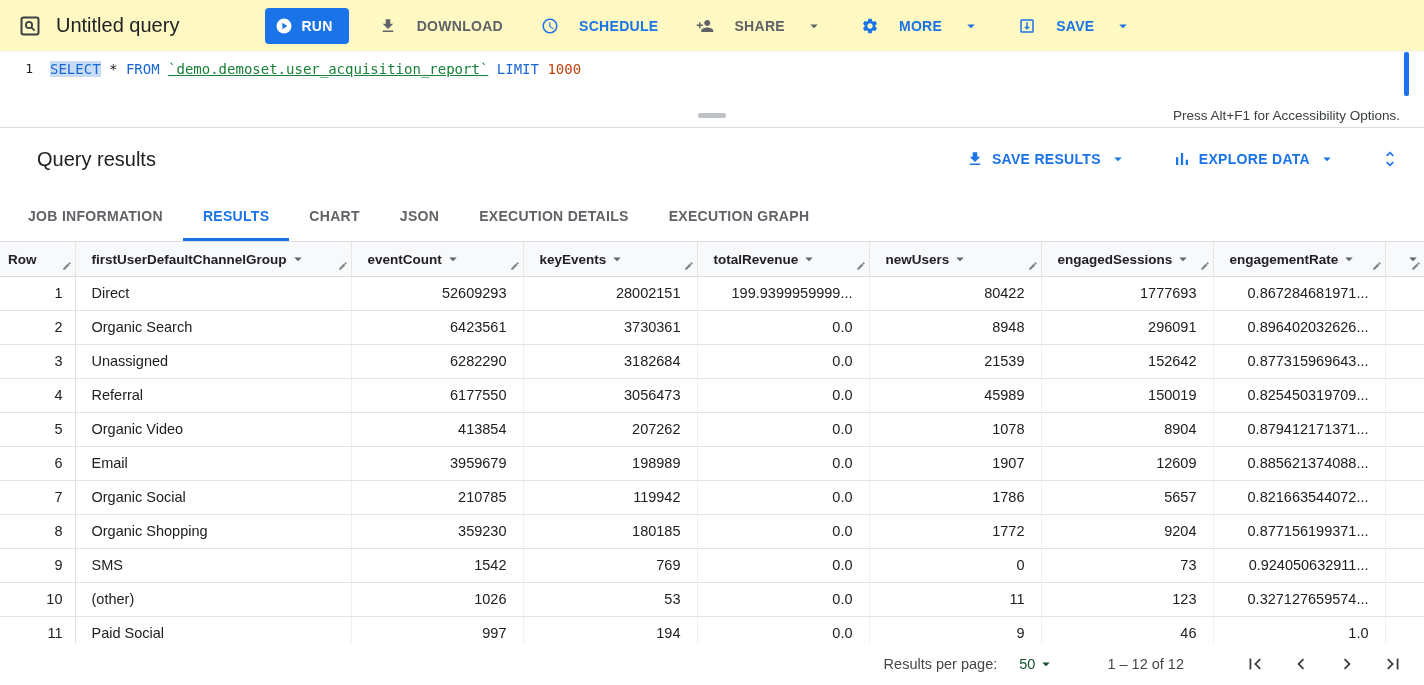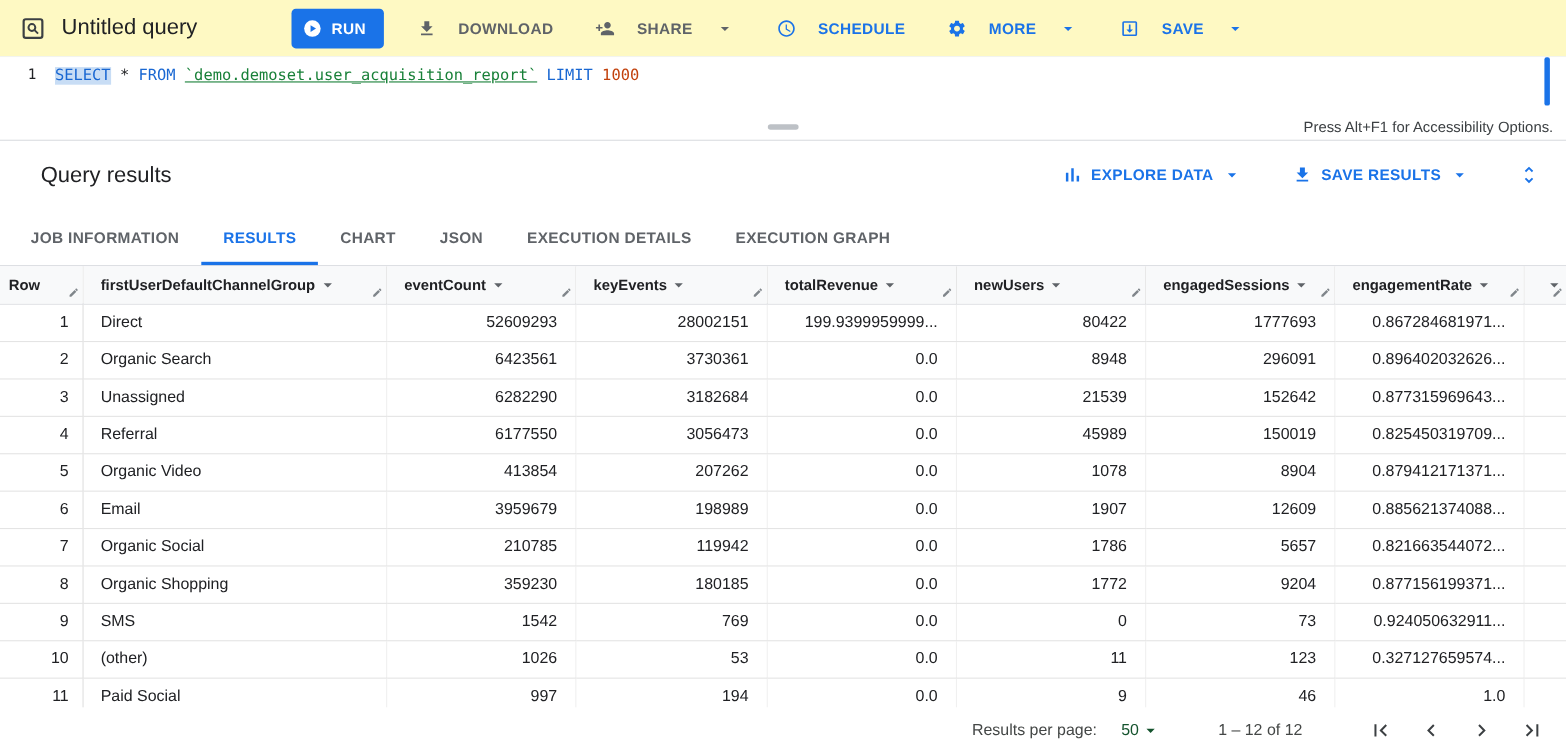--- a/index.html
+++ b/index.html
@@ -44,21 +44,21 @@
   .code { white-space:pre; line-height:22px; }
   .tok-keyword { color:#1967d2; }
   .tok-selected { background:#c8ddf5; }
   .tok-plain { color:#202124; }
   .tok-table-ref { color:#188038; text-decoration:underline; }
   .tok-number { color:#c2410c; }
   .editor-scrollbar { position:absolute; right:15px; top:0; width:5px; height:44px; background:#1a73e8; border-radius:2px; cursor:pointer; }
 
   .editor-footer {
     position:relative; height:24px; border-bottom:1px solid #dadce0;
-    display:flex; align-items:center; justify-content:flex-end; padding-right:12px;
+    display:flex; align-items:center; justify-content:flex-end; padding-right:24px;
   }
   .drag-handle {
     position:absolute; left:50%; top:9px; transform:translateX(-50%);
     width:28px; height:5px; border-radius:3px; background:#bdc1c6; cursor:row-resize;
   }
   .a11y { font-size:13.5px; color:#3c4043; }
 
   
   .results-header {
     height:62px; display:flex; align-items:center; justify-content:space-between;
@@ -146,41 +146,41 @@
 
     <button class="tb gray">
       <span style="display:flex">
         <svg width="18" height="18" viewBox="0 0 24 24" fill="currentColor">
             <path d="M5 20h14v-2H5v2zM19 9h-4V3H9v6H5l7 7 7-7z"></path>
           </svg>
       </span>
       <span>DOWNLOAD</span>
     </button>
 
+    <button class="tb blue">
+      <span style="display:flex">
+        <svg width="18" height="18" viewBox="0 0 24 24" fill="currentColor">
+            <path d="M11.99 2C6.47 2 2 6.48 2 12s4.47 10 9.99 10C17.52 22 22 17.52 22 12S17.52 2 11.99 2zm.01 18c-4.42 0-8-3.58-8-8s3.58-8 8-8 8 3.58 8 8-3.58 8-8 8zm.5-13H11v6l5.25 3.15.75-1.23-4.5-2.67z"></path>
+          </svg>
+      </span>
+      <span>SCHEDULE</span>
+    </button>
+
     <button class="tb gray">
       <span style="display:flex">
         <svg width="18" height="18" viewBox="0 0 24 24" fill="currentColor">
             <path d="M15 12c2.21 0 4-1.79 4-4s-1.79-4-4-4-4 1.79-4 4 1.79 4 4 4zm-9-2V7H4v3H1v2h3v3h2v-3h3v-2H6zm9 4c-2.67 0-8 1.34-8 4v2h16v-2c0-2.66-5.33-4-8-4z"></path>
           </svg>
       </span>
       <span>SHARE</span>
       <span style="display:flex">
         <svg width="18" height="18" viewBox="0 0 24 24" fill="currentColor">
             <path d="M7 10l5 5 5-5z"></path>
           </svg>
       </span>
-    </button>
-
-    <button class="tb blue">
-      <span style="display:flex">
-        <svg width="18" height="18" viewBox="0 0 24 24" fill="currentColor">
-            <path d="M11.99 2C6.47 2 2 6.48 2 12s4.47 10 9.99 10C17.52 22 22 17.52 22 12S17.52 2 11.99 2zm.01 18c-4.42 0-8-3.58-8-8s3.58-8 8-8 8 3.58 8 8-3.58 8-8 8zm.5-13H11v6l5.25 3.15.75-1.23-4.5-2.67z"></path>
-          </svg>
-      </span>
-      <span>SCHEDULE</span>
     </button>
 
     <button class="tb blue">
       <span style="display:flex">
         <svg width="18" height="18" viewBox="0 0 24 24" fill="currentColor">
             <path d="M19.14 12.94c.04-.3.06-.61.06-.94 0-.32-.02-.64-.07-.94l2.03-1.58a.49.49 0 0 0 .12-.61l-1.92-3.32a.488.488 0 0 0-.59-.22l-2.39.96c-.5-.38-1.03-.7-1.62-.94l-.36-2.54a.484.484 0 0 0-.48-.41h-3.84c-.24 0-.43.17-.47.41l-.36 2.54c-.59.24-1.13.57-1.62.94l-2.39-.96c-.22-.08-.47 0-.59.22L2.74 8.87c-.12.21-.08.47.12.61l2.03 1.58c-.05.3-.09.63-.09.94s.02.64.07.94l-2.03 1.58a.49.49 0 0 0-.12.61l1.92 3.32c.12.22.37.29.59.22l2.39-.96c.5.38 1.03.7 1.62.94l.36 2.54c.05.24.24.41.48.41h3.84c.24 0 .44-.17.47-.41l.36-2.54c.59-.24 1.13-.56 1.62-.94l2.39.96c.22.08.47 0 .59-.22l1.92-3.32c.12-.22.07-.47-.12-.61l-2.01-1.58zM12 15.6c-1.98 0-3.6-1.62-3.6-3.6s1.62-3.6 3.6-3.6 3.6 1.62 3.6 3.6-1.62 3.6-3.6 3.6z"></path>
           </svg>
       </span>
       <span>MORE</span>
       <span style="display:flex">
@@ -214,37 +214,37 @@
     <div class="drag-handle"></div>
     <span class="a11y">Press Alt+F1 for Accessibility Options.</span>
   </div>
 
   <div class="results-header">
     <h2>Query results</h2>
     <div class="results-actions">
       <button class="link-btn">
         <span style="display:flex">
           <svg width="18" height="18" viewBox="0 0 24 24" fill="currentColor">
-              <path d="M4 20V9.5h3V20H4zm6.5 0V4h3v16h-3zM17 20v-7h3v7h-3z"></path>
-            </svg>
-        </span>
-        <span>EXPLORE DATA</span>
+              <path d="M5 20h14v-2H5v2zM19 9h-4V3H9v6H5l7 7 7-7z"></path>
+            </svg>
+        </span>
+        <span>SAVE RESULTS</span>
         <span style="display:flex">
           <svg width="18" height="18" viewBox="0 0 24 24" fill="currentColor">
               <path d="M7 10l5 5 5-5z"></path>
             </svg>
         </span>
       </button>
       <button class="link-btn">
         <span style="display:flex">
           <svg width="18" height="18" viewBox="0 0 24 24" fill="currentColor">
-              <path d="M5 20h14v-2H5v2zM19 9h-4V3H9v6H5l7 7 7-7z"></path>
-            </svg>
-        </span>
-        <span>SAVE RESULTS</span>
+              <path d="M4 20V9.5h3V20H4zm6.5 0V4h3v16h-3zM17 20v-7h3v7h-3z"></path>
+            </svg>
+        </span>
+        <span>EXPLORE DATA</span>
         <span style="display:flex">
           <svg width="18" height="18" viewBox="0 0 24 24" fill="currentColor">
               <path d="M7 10l5 5 5-5z"></path>
             </svg>
         </span>
       </button>
       <button class="icon-only">
         <span style="display:flex">
           <svg width="20" height="20" viewBox="0 0 24 24" fill="currentColor">
               <path d="M12 5.83 15.17 9l1.41-1.41L12 3 7.41 7.59 8.83 9 12 5.83zm0 12.34L8.83 15l-1.41 1.41L12 21l4.59-4.59L15.17 15 12 18.17z"></path>

